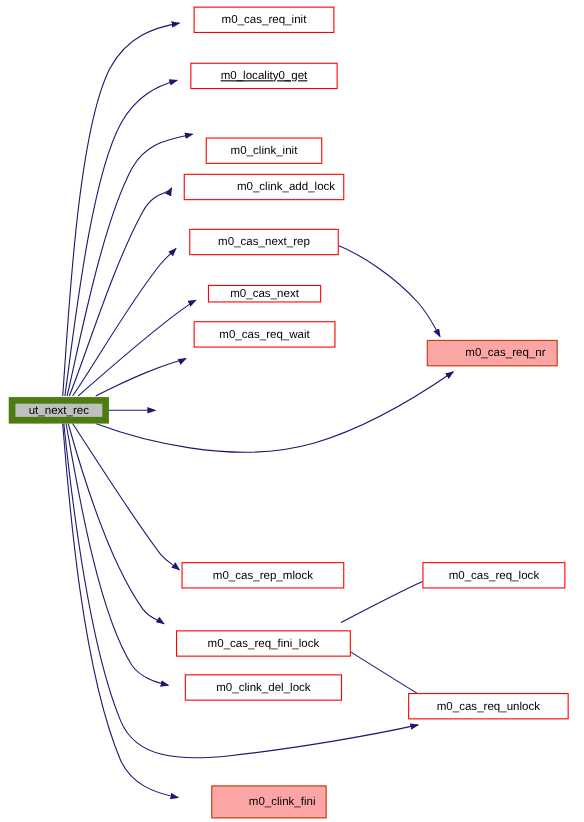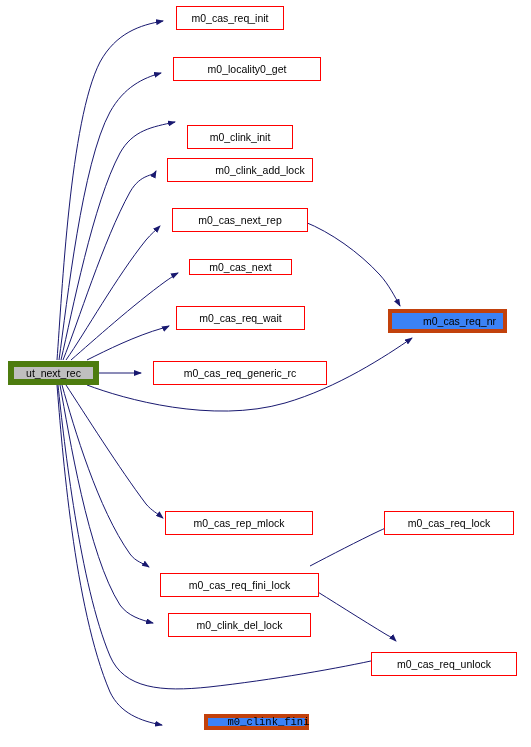--- a/index.html
+++ b/index.html
@@ -33,22 +33,22 @@
     white-space: nowrap;
     background: #ffffff;
     color: #000000;
     border: 1px solid #ff0000;
   }
   .node-label.root {
     background: #bfbfbf;
     border: 6px solid #4d7c0f;
   }
   .node-label.plain {
-    background: #3b82f6;
-    border: 4px solid #c2410c;
+    background: #fca5a5;
+    border: 1px solid #c2410c;
     padding-left: 24px;
   }
 </style>
 </head>
 <body>
 
 <div id="graph">
 
   <svg width="531" height="747">
     <defs>
@@ -73,59 +73,56 @@
       <path d="M57,385 C62,447 74,608 110,692 C120,713 140,721 162,725"></path>
       <path d="M305,222 C330,232 359,252 380,275 C389,285 395,297 400,306"></path>
       <path d="M310,566 C331,555 358,541 379,531 C384,529 389,526 393,524"></path>
       <path d="M308,586 C331,600 362,620 387,635 C391,637 394,639 396,641"></path>
     </g>
   </svg>
 
   <div class="node-label root" style="left:8px;top:361px;width:91px;height:24px;">
     <span>ut_next_rec</span>
   </div>
-  <div class="node-label" style="left:176px;top:6px;width:108px;height:24px;">
+  <div class="node-label" style="left:176px;top:6px;width:128px;height:24px;">
     <span>m0_cas_req_init</span>
   </div>
-  <div class="node-label" style="left:173px;top:57px;width:148px;height:24px;">
+  <div class="node-label" style="left:173px;top:57px;width:134px;height:24px;text-decoration:underline;">
     <span>m0_locality0_get</span>
   </div>
   <div class="node-label" style="left:187px;top:107px;width:106px;height:24px;margin-top:18px;">
     <span>m0_clink_init</span>
   </div>
   <div class="node-label" style="left:167px;top:158px;width:146px;height:24px;padding-left:40px;">
     <span>m0_clink_add_lock</span>
   </div>
   <div class="node-label" style="left:172px;top:208px;width:136px;height:24px;">
     <span>m0_cas_next_rep</span>
   </div>
   <div class="node-label" style="left:189px;top:259px;width:103px;height:16px;">
     <span>m0_cas_next</span>
   </div>
-  <div class="node-label" style="left:176px;top:306px;width:129px;height:24px;">
+  <div class="node-label" style="left:176px;top:292px;width:129px;height:24px;">
     <span>m0_cas_req_wait</span>
-  </div>
-  <div class="node-label" style="left:153px;top:361px;width:174px;height:24px;">
-    <span>m0_cas_req_generic_rc</span>
   </div>
   <div class="node-label plain" style="left:388px;top:309px;width:119px;height:24px;">
     <span>m0_cas_req_nr</span>
   </div>
   <div class="node-label" style="left:165px;top:511px;width:148px;height:24px;">
     <span>m0_cas_rep_mlock</span>
   </div>
   <div class="node-label" style="left:384px;top:511px;width:130px;height:24px;">
     <span>m0_cas_req_lock</span>
   </div>
   <div class="node-label" style="left:160px;top:573px;width:159px;height:24px;">
     <span>m0_cas_req_fini_lock</span>
   </div>
   <div class="node-label" style="left:168px;top:613px;width:143px;height:24px;">
     <span>m0_clink_del_lock</span>
   </div>
-  <div class="node-label" style="left:371px;top:652px;width:146px;height:24px;">
+  <div class="node-label" style="left:371px;top:630px;width:146px;height:24px;">
     <span>m0_cas_req_unlock</span>
   </div>
-  <div class="node-label plain" style="left:204px;top:714px;width:105px;height:16px;font-family:Liberation Mono, monospace;">
+  <div class="node-label plain" style="left:192px;top:714px;width:105px;height:30px;">
     <span>m0_clink_fini</span>
   </div>
 
 </div>
 
 </body></html>

